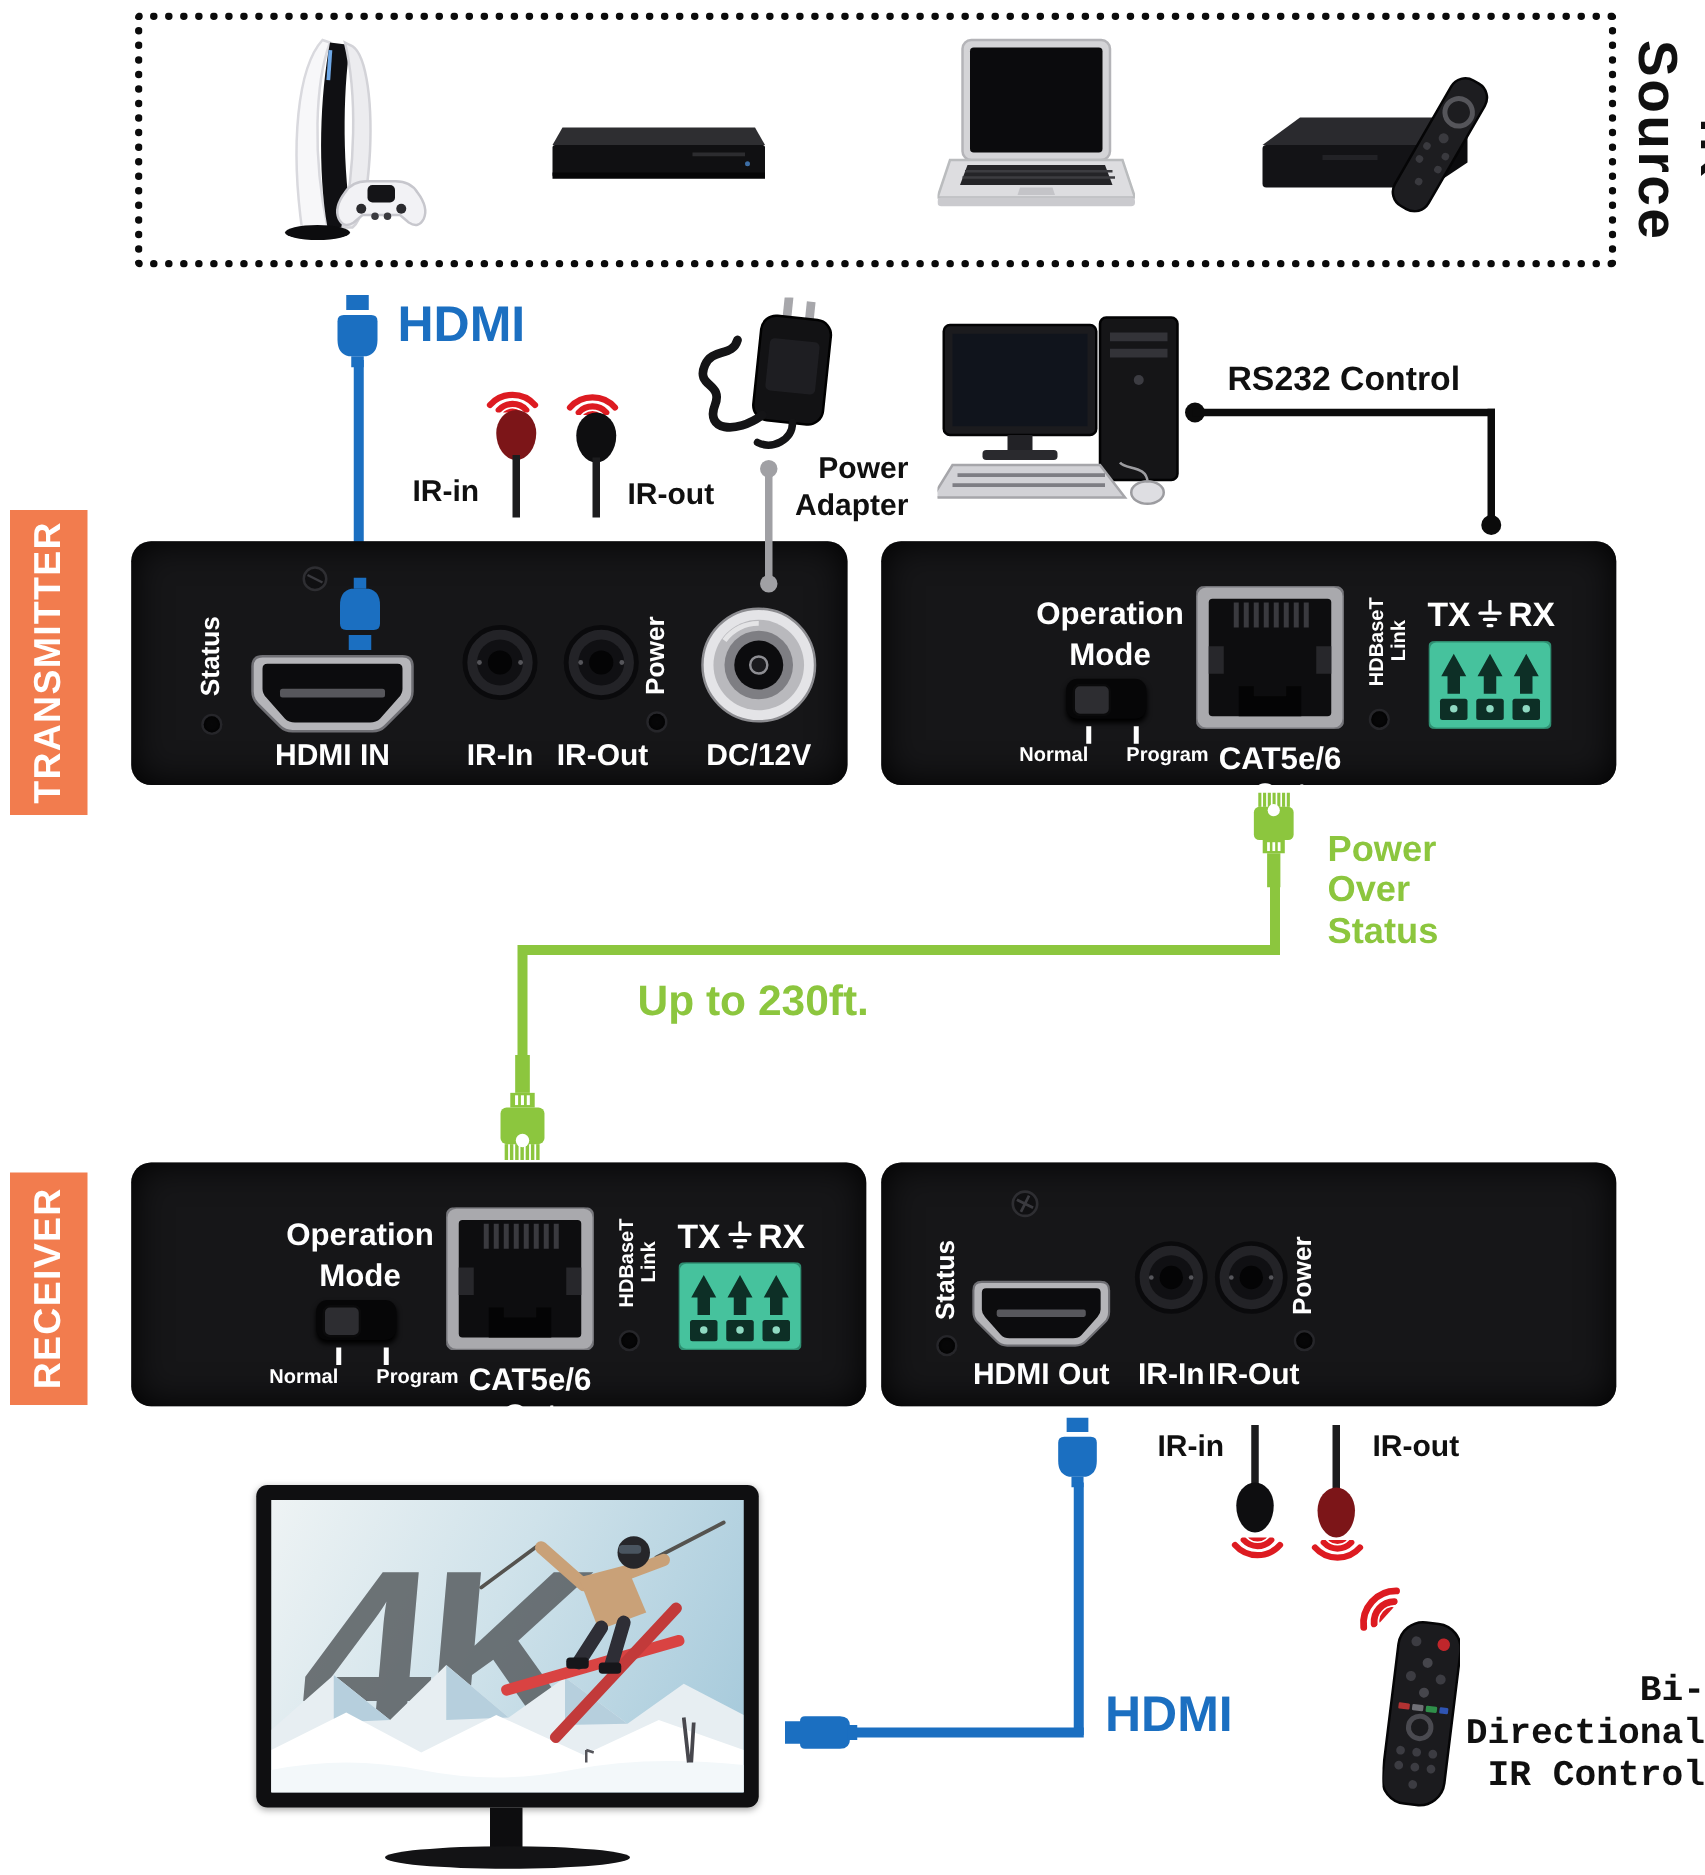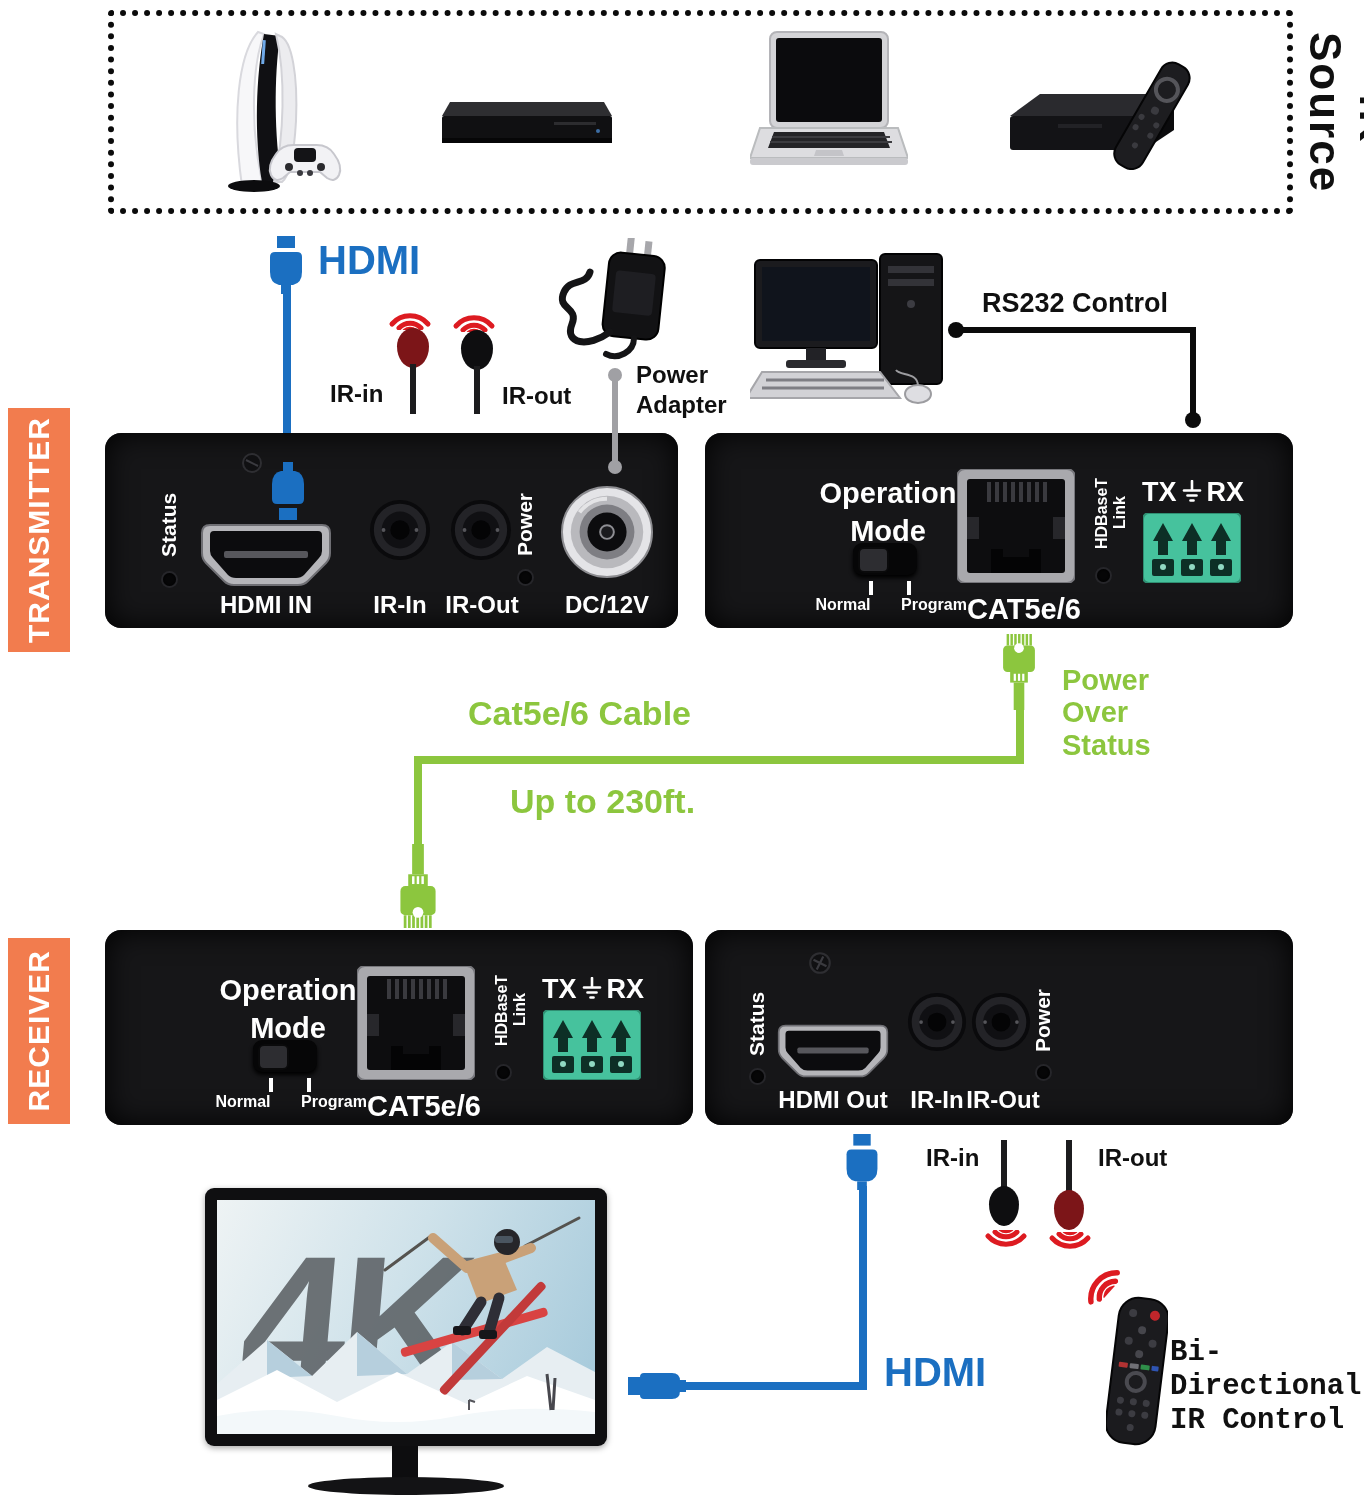--- a/index.html
+++ b/index.html
@@ -1,33 +1,33 @@
 <!DOCTYPE html>
 <html style="--accent-blue: #1b6fc1; --cable-green: #8cc63e; --section-orange: #f27c4e; --ir-red: #dd1b21; --ir-dark-red: #7c1518; --terminal-teal: #46c29d;"><head>
 <meta charset="utf-8">
 <style>
   html,body{margin:0;padding:0;background:#fff;}
   .canvas{position:relative;width:1364px;height:1500px;background:#fff;overflow:hidden;
           font-family:"Liberation Sans",sans-serif;}
   .abs{position:absolute;}
   .wlabel{color:#fff;font-weight:bold;}
-  .blk{color:#101010;font-weight:bold;}
+  .blk{color:#101010;font-weight:bold;text-align:right;}
   .blue-t{color:var(--accent-blue,#1b6fc1);font-weight:bold;}
   .green-t{color:var(--cable-green,#8cc63e);font-weight:bold;}
   .vtext{writing-mode:vertical-rl;transform:rotate(180deg);text-align:center;}
   .vtext-cw{writing-mode:vertical-rl;text-align:center;}
   .panel{position:absolute;background:#161618;border-radius:16px;box-shadow:inset 0 0 30px #000;}
   .section-tag{position:absolute;background:var(--section-orange,#f27c4e);display:flex;align-items:center;justify-content:center;}
   .section-tag .vtext{font-size:30px;letter-spacing:1px;color:#fff;font-weight:bold;}
   .led{position:absolute;width:13px;height:13px;border-radius:50%;background:#070708;box-shadow:inset 0 0 4px #000,0 0 0 2px #26262a;}
   .tick{position:absolute;width:4px;height:14px;background:#fff;}
   .line{position:absolute;}
   .dot{position:absolute;border-radius:50%;}
   .lbl-16{font-size:16px;} .lbl-21{font-size:21px;} .lbl-24{font-size:24px;}
-  .lbl-25{font-size:29px;} .lbl-27{font-size:27px;} .lbl-29{font-size:29px;}
+  .lbl-25{font-size:25px;} .lbl-27{font-size:27px;} .lbl-29{font-size:29px;}
   .lbl-34{font-size:34px;} .lbl-40{font-size:40px;} .lbl-44{font-size:44px;}
   .ctr{text-align:center;}
   .ir-head{position:absolute;border-radius:50% 50% 50% 50%/46% 46% 54% 54%;}
   .txrx{display:flex;align-items:center;justify-content:center;gap:5px;}
   .source-box{position:absolute;border:6px dotted #0b0b0b;border-radius:4px;background:#fff;}
 </style>
 </head>
 <body>
 
 <div class="canvas">
@@ -299,21 +299,20 @@
       <rect x="13" y="43" width="20" height="12"></rect>
       <rect x="17" y="55" width="12" height="31"></rect>
     </g>
     <circle cx="23" cy="16" r="5.5" fill="#fff"></circle>
     <g fill="#fff">
         <rect x="17" y="45" width="2.5" height="8"></rect>
         <rect x="21.8" y="45" width="2.5" height="8"></rect>
         <rect x="26.6" y="45" width="2.5" height="8"></rect>
       </g>
   </svg>
-  <div class="abs green-t lbl-34" style="left:468px;top:694px;">Cat5e/6 Cable</div>
   <div class="abs green-t lbl-34" style="left:510px;top:782px;">Up to 230ft.</div>
   <div class="abs green-t lbl-29" style="left:1062px;top:664px;line-height:1.12;">
     <div>Power</div>
     <div>Over</div>
     <div>Status</div>
   </div>
 
   <div class="section-tag" style="left:8px;top:938px;width:62px;height:186px;">
     <div class="vtext">RECEIVER</div>
   </div>

